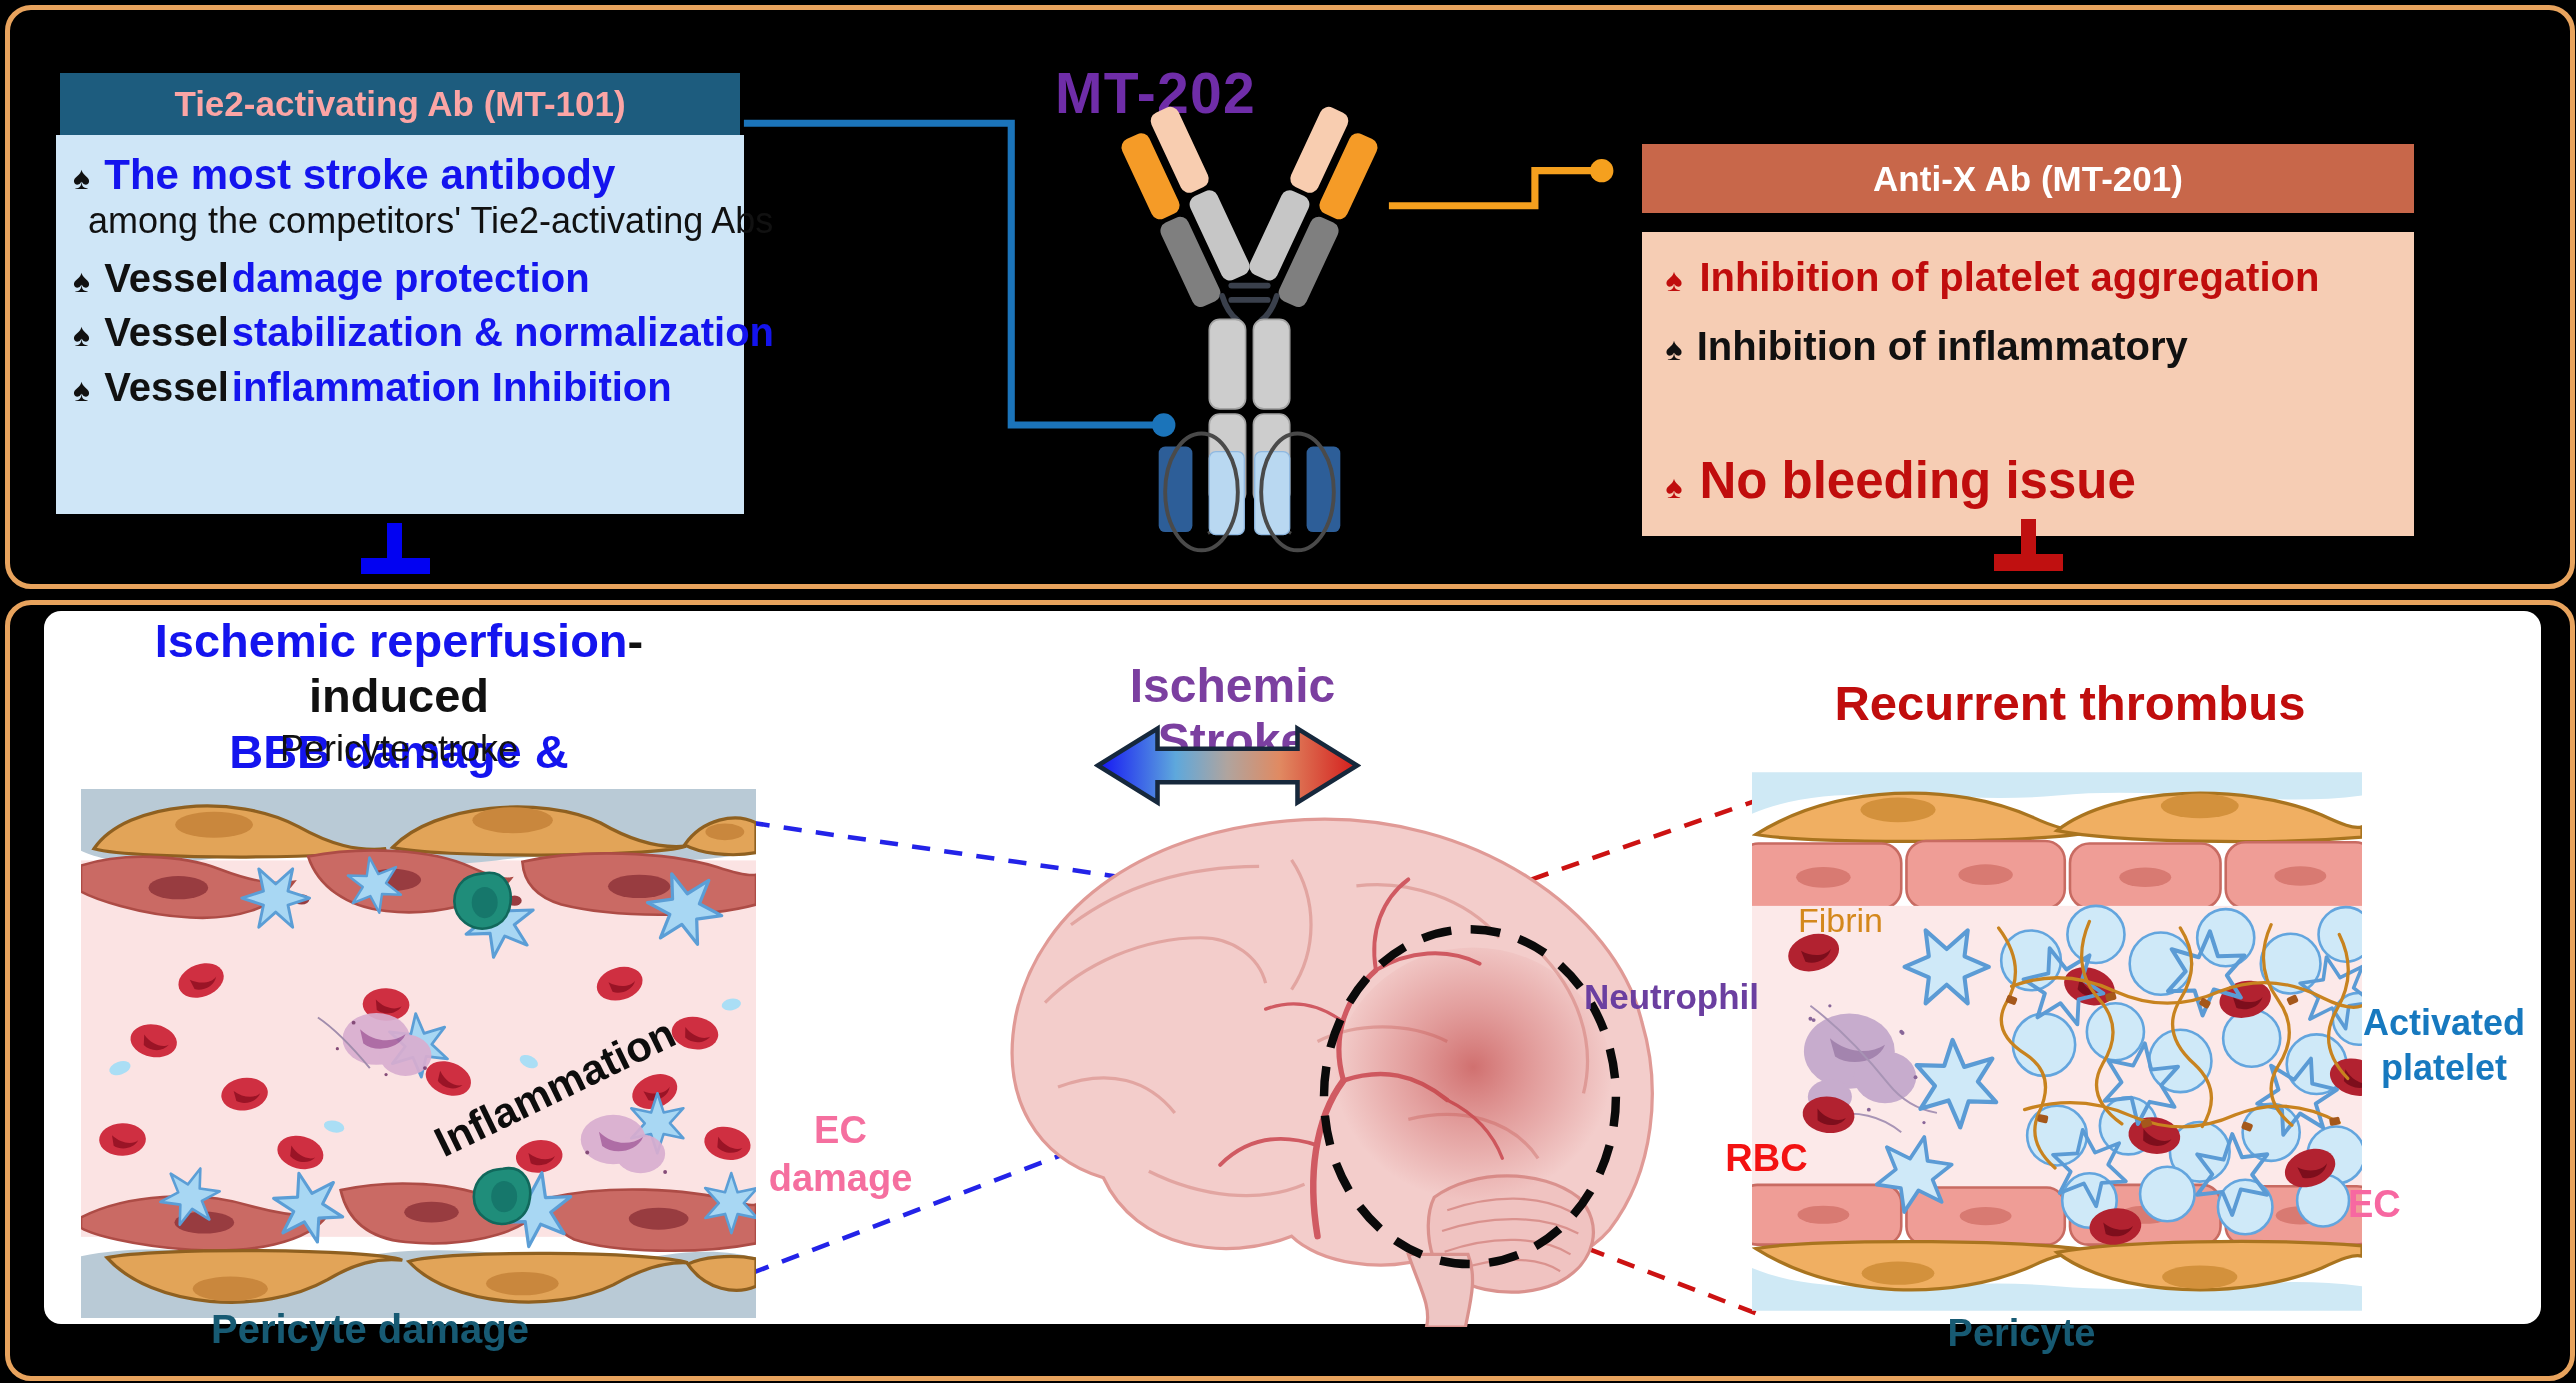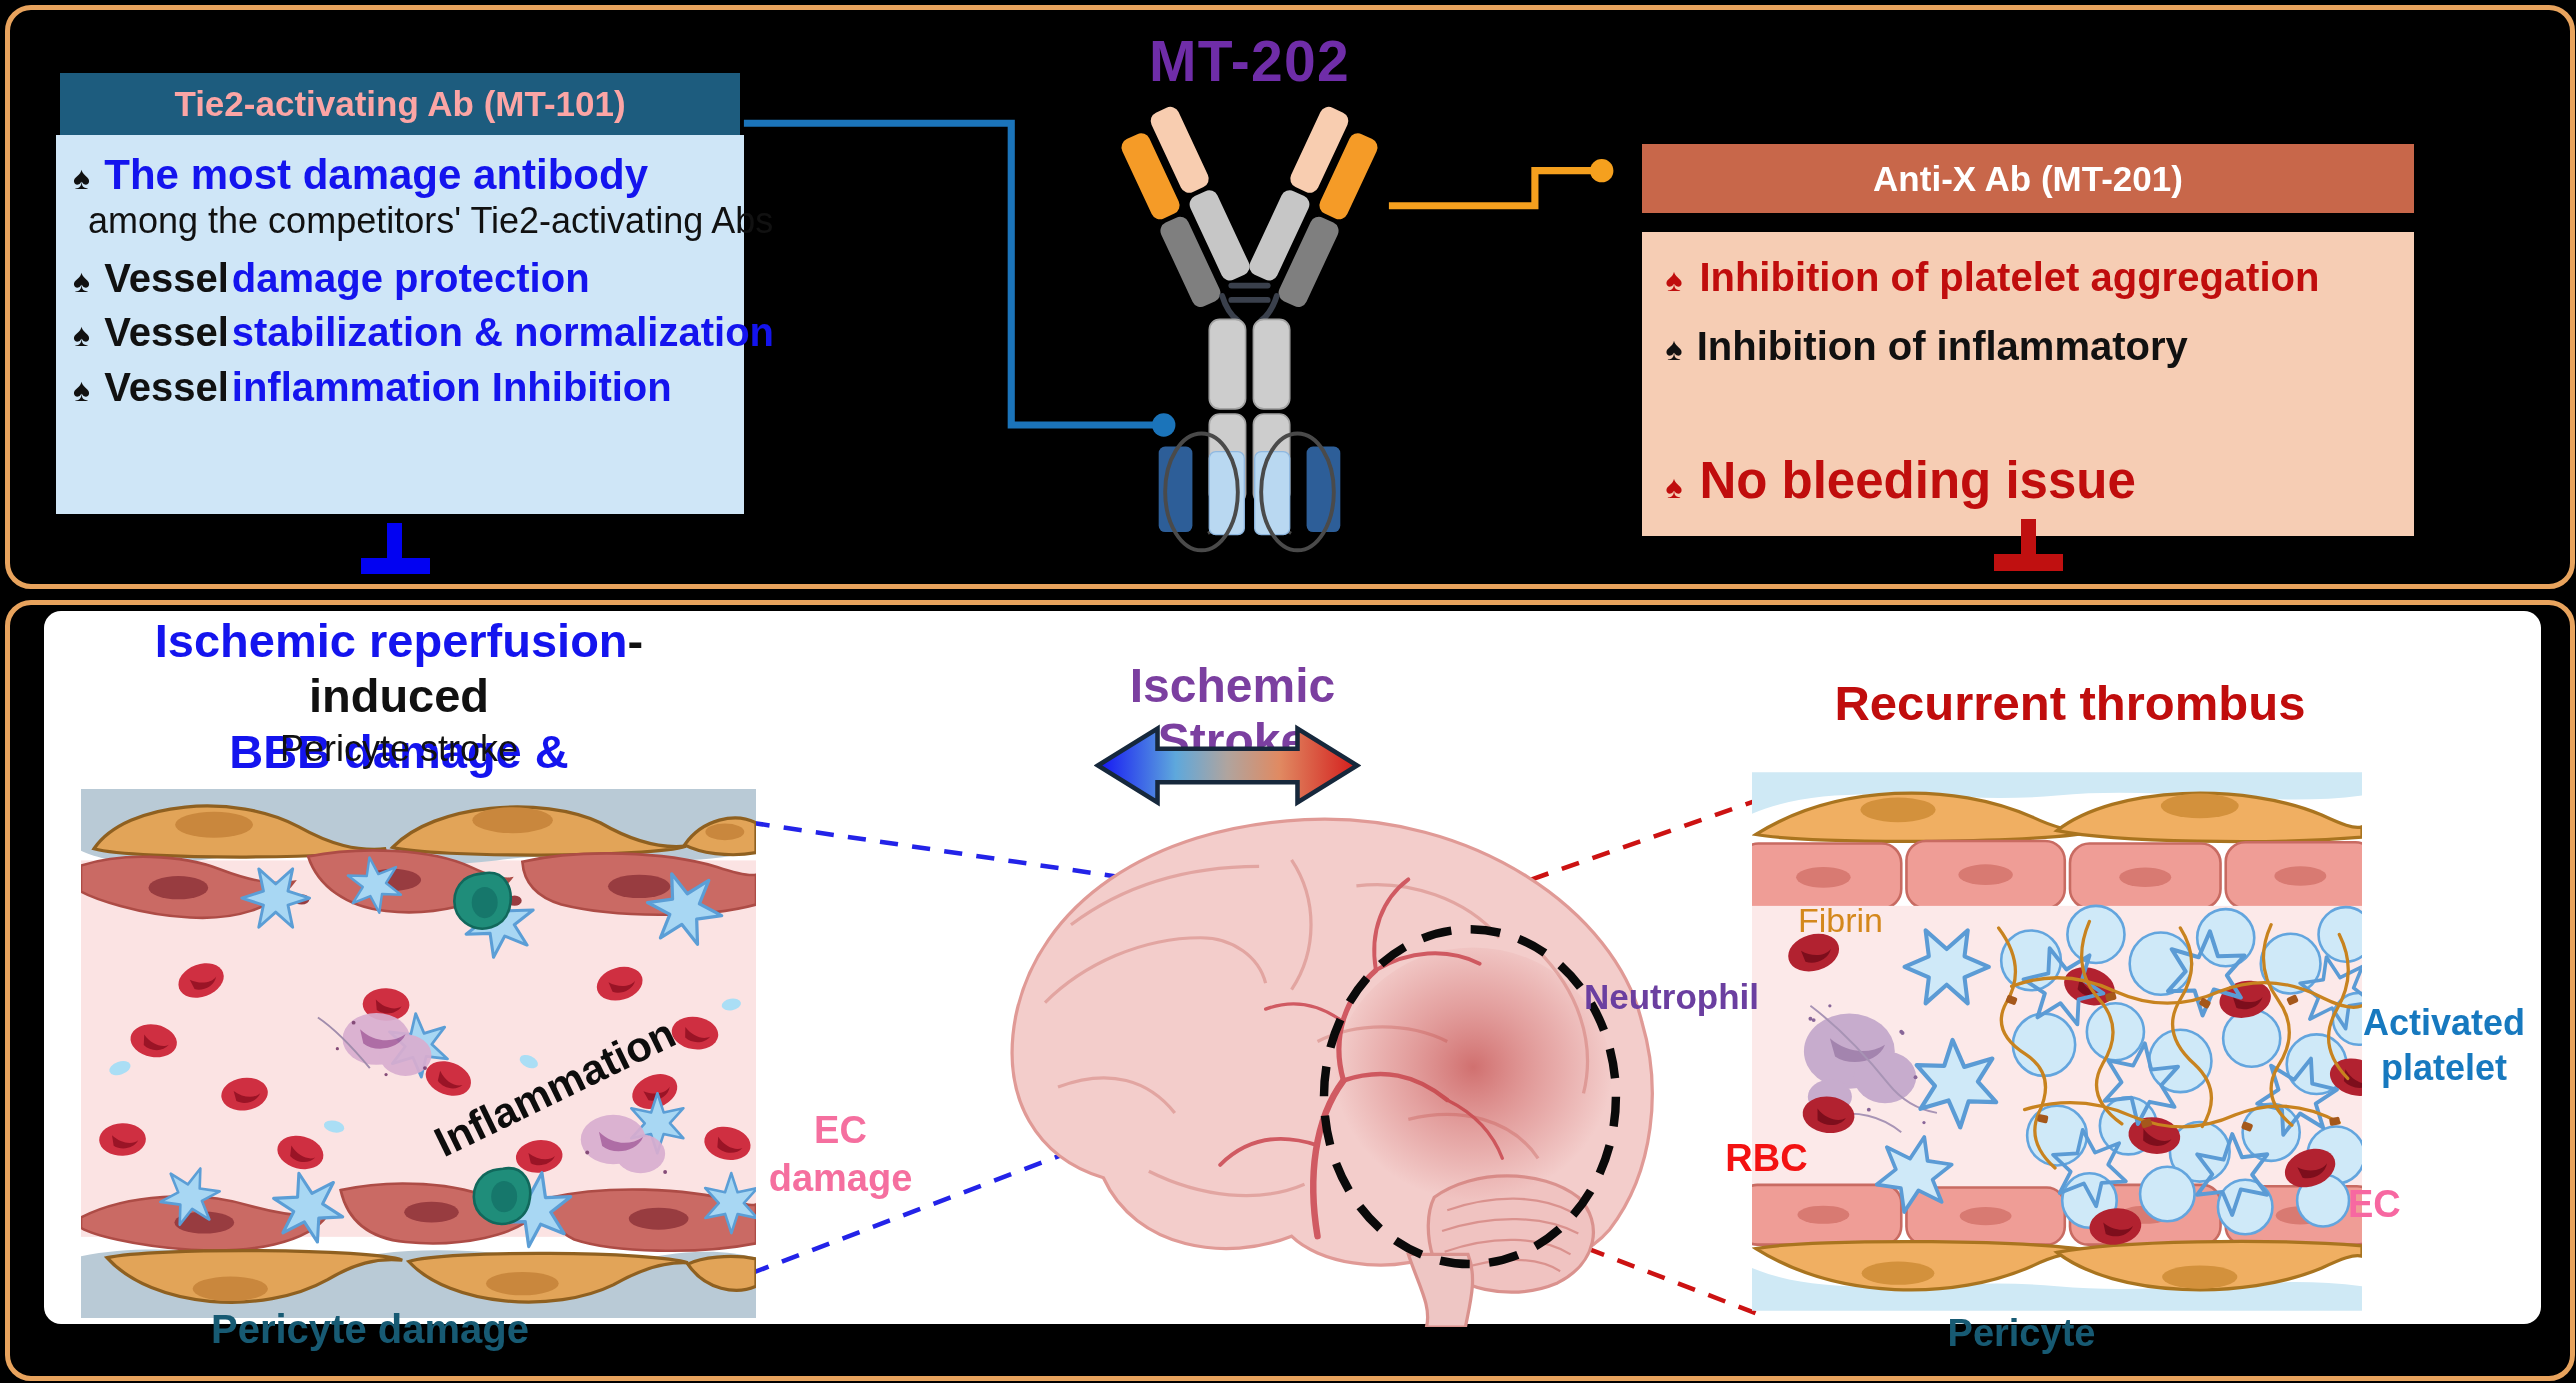--- a/index.html
+++ b/index.html
@@ -13,21 +13,21 @@
     color:#fca5a5;font-size:35px;font-weight:700;text-align:center;line-height:62px;}
   #mt101-body{left:56px;top:135px;width:688px;height:379px;background:#cfe6f7;}
   .row101{position:absolute;left:17px;white-space:nowrap;}
   .spade-k{color:#111;font-size:32px;margin-right:14.3px;}
   .spade-r{color:#c00d0d;font-size:32px;margin-right:17px;}
   .b-blue{color:#1414ee;font-weight:700;font-size:42px;}
   .b-black{color:#111;font-weight:700;font-size:40px;}
   .b-hl{color:#1414ee;font-weight:700;font-size:40px;}
   .b-sub{color:#111;font-weight:400;font-size:36px;}
   
-  #mt202-title{left:1055px;top:28px;width:389px;text-align:center;color:#6f2da8;
+  #mt202-title{left:1055px;top:60px;width:389px;color:#6f2da8;
     font-size:57px;font-weight:800;letter-spacing:1.3px;}
   
   #mt201-header{left:1642px;top:144px;width:772px;height:69px;background:#c8674a;
     color:#fff;font-size:35px;font-weight:700;text-align:center;line-height:69px;}
   #mt201-body{left:1642px;top:213px;width:772px;height:304px;background:#f6cdb4;margin-top:19px;}
   .row201{position:absolute;left:23.4px;white-space:nowrap;}
   .r-red{color:#c00d0d;font-weight:700;font-size:40px;}
   .r-black{color:#111;font-weight:700;font-size:40px;}
   .r-big{color:#c00d0d;font-weight:800;font-size:51px;}
   
@@ -54,21 +54,21 @@
 </head>
 <body>
 
 <div id="canvas">
 
   <div class="panel" style="left:5.2px;top:5.2px;width:2560px;height:574px;"></div>
 
   <div class="abs" id="mt101-header">Tie2-activating Ab (MT-101)</div>
   <div class="abs" id="mt101-body">
     <div class="row101" style="top:15.6px">
-      <span class="spade-k">♠</span><span class="b-blue">The most damage antibody</span>
+      <span class="spade-k">♠</span><span class="b-blue">The most stroke antibody</span>
     </div>
     <div class="row101" style="top:65px;left:32px">
       <span class="b-sub">among the competitors' Tie2-activating Abs</span>
     </div>
     <div class="row101" style="top:121px">
       <span class="spade-k">♠</span><span class="b-black">Vessel</span>&nbsp;<span class="b-hl">damage protection</span>
     </div>
     <div class="row101" style="top:175px">
       <span class="spade-k">♠</span><span class="b-black">Vessel</span>&nbsp;<span class="b-hl">stabilization &amp; normalization</span>
     </div>

